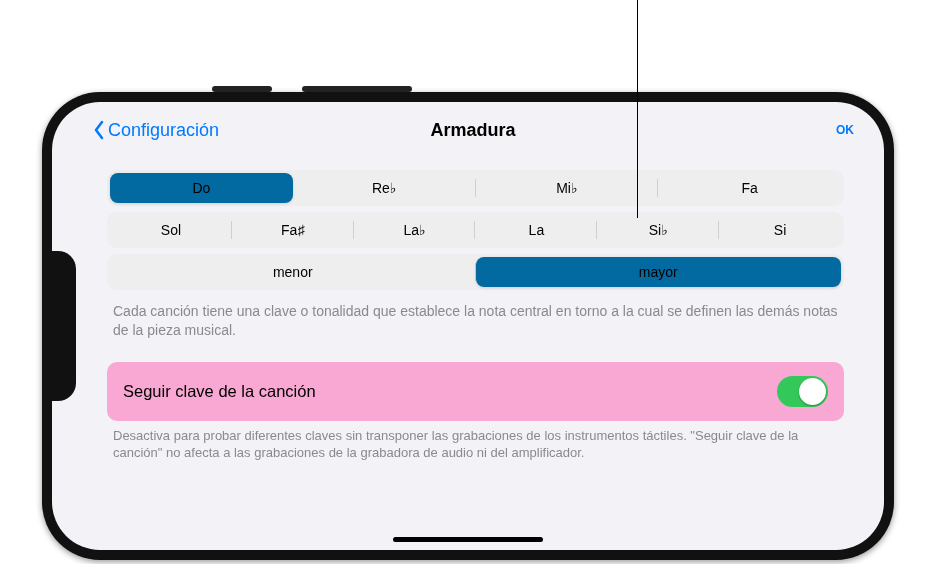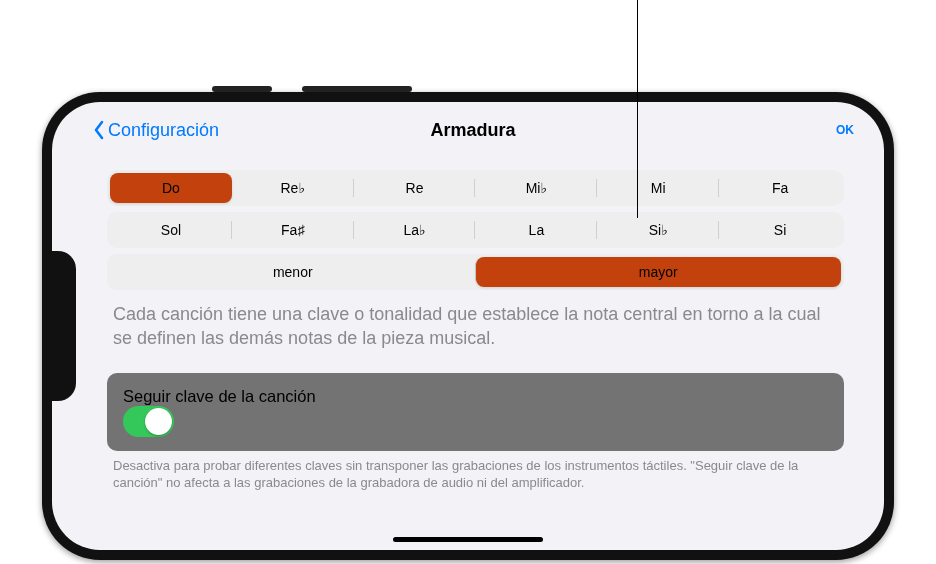--- a/index.html
+++ b/index.html
@@ -113,40 +113,39 @@
     position: relative;
     cursor: pointer;
   }
   .seg-item:not(:last-child)::after {
     content: "";
     position: absolute;
     right: 0; top: 20%; bottom: 20%;
     width: 1px; background: #cfcfcf;
   }
   .seg-item.selected {
-    background: #c2410c;
+    background: #0369a1;
     box-shadow: 0 1px 3px rgba(0,0,0,0.12);
   }
   .seg-item.selected::after,
   .seg-item.pre-selected::after { display: none; }
   .helper {
-    font-size: 18px;
+    font-size: 14px;
     color: #8a8a8e;
     padding: 6px 6px 0 6px;
     line-height: 1.35;
   }
   .list-cell {
     margin-top: 22px;
-    background: #737373;
+    background: #f9a8d4;
     border-radius: 10px;
     padding: 14px 16px;
     display: flex;
-    align-items: flex-start;
+    align-items: center;
     justify-content: space-between;
-    flex-direction: column;
   }
   .list-label { font-size: 16.5px; color: #000; }
   .switch {
     width: 51px; height: 31px;
     background: #34c759;
     border-radius: 16px;
     position: relative;
     cursor: pointer;
   }
   .switch::after {
@@ -191,23 +190,21 @@
       </div>
       <div class="nav-title">Armadura</div>
       <div class="nav-ok">OK</div>
     </div>
 
     <div class="content">
 
       <div class="seg-group">
         <div class="seg-item selected">Do</div>
         <div class="seg-item">Re♭</div>
-        <div class="seg-item">Re</div>
         <div class="seg-item">Mi♭</div>
-        <div class="seg-item">Mi</div>
         <div class="seg-item">Fa</div>
       </div>
 
       <div class="seg-group">
         <div class="seg-item">Sol</div>
         <div class="seg-item">Fa♯</div>
         <div class="seg-item">La♭</div>
         <div class="seg-item">La</div>
         <div class="seg-item">Si♭</div>
         <div class="seg-item">Si</div>

